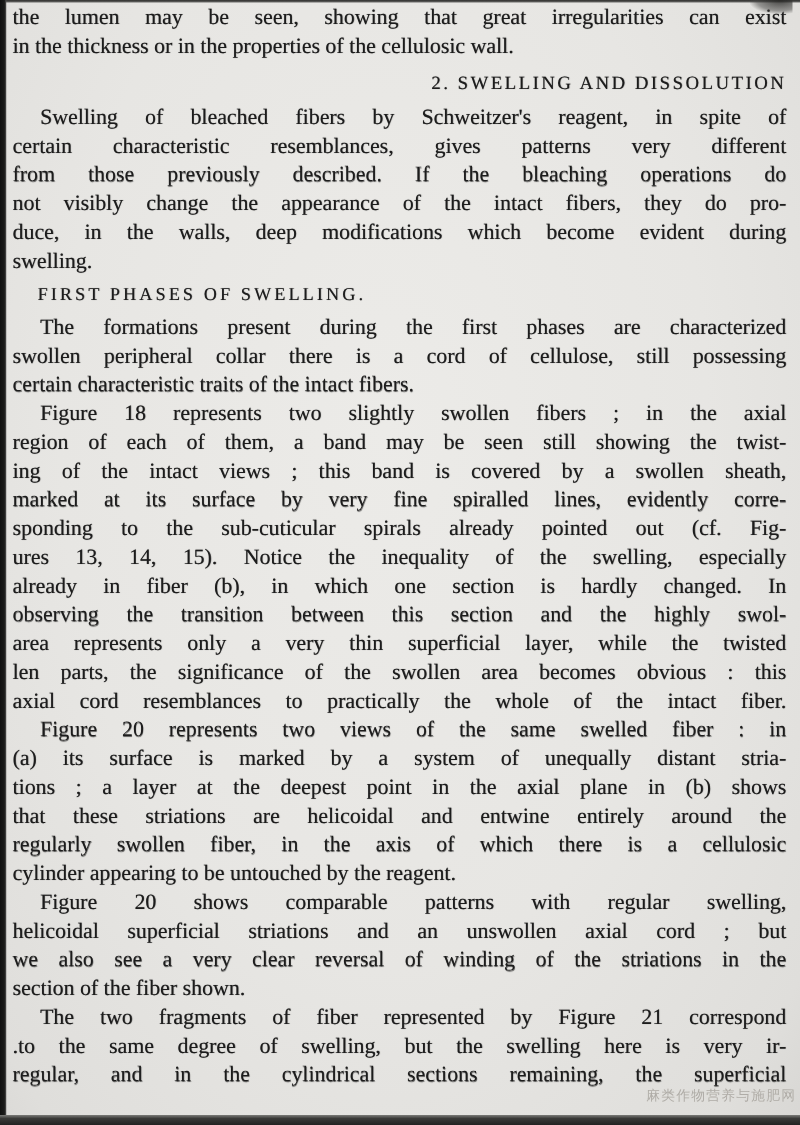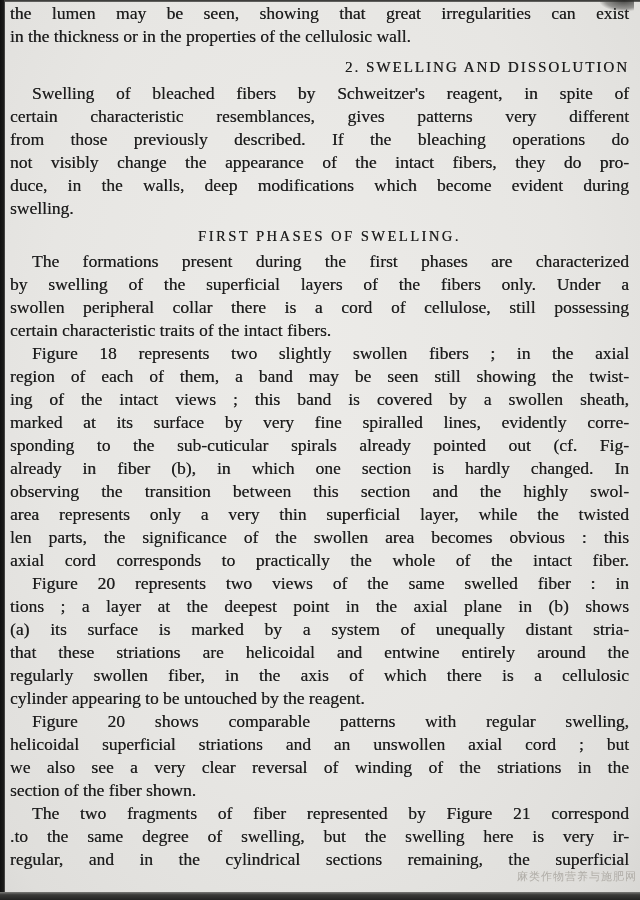--- a/index.html
+++ b/index.html
@@ -34,21 +34,21 @@
   .line { white-space: normal; }
   .line.indent { text-indent: 22px; }
   .line.endline { text-align-last: left; }
   .heading {
     line-height: 24px;
     font-size: 15px;
     letter-spacing: 2px;
     white-space: nowrap;
   }
   .heading-center { text-align: right; margin: 7px 0 3px 0; }
-  .heading-left  { text-align: center; padding-left: 20px; margin: 4px 0 2px 0; letter-spacing: 2.5px; font-size: 14.5px; }
+  .heading-left  { text-align: left; padding-left: 20px; margin: 4px 0 2px 0; letter-spacing: 2.5px; font-size: 14.5px; }
   .edge-top {
     position: absolute; top: 0; left: 0; right: 0; height: 2px;
     background: linear-gradient(to bottom, #2e2e2c, #6e6e6c);
     z-index: 5;
   }
   .edge-left {
     position: absolute; top: 0; bottom: 0; left: 0; width: 5px;
     background: linear-gradient(to right, #101010 0%, #1b1b1a 70%, #565554 100%);
     z-index: 5;
   }
@@ -94,40 +94,40 @@
         <div class="line indent">Swelling of bleached fibers by Schweitzer's reagent, in spite of</div>
         <div class="line">certain characteristic resemblances, gives patterns very different</div>
         <div class="line">from those previously described.  If the bleaching operations do</div>
         <div class="line">not visibly change the appearance of the intact fibers, they do pro-</div>
         <div class="line">duce, in the walls, deep modifications which become evident during</div>
         <div class="line endline">swelling.</div>
       </div>
       <div class="heading heading-left">FIRST PHASES OF SWELLING.</div>
       <div class="para">
         <div class="line indent">The formations present during the first phases are characterized</div>
-        <div class="line">by swelling of the superficial layers of the fibers only.  Under a</div>
         <div class="line">swollen peripheral collar there is a cord of cellulose, still possessing</div>
         <div class="line endline">certain characteristic traits of the intact fibers.</div>
       </div>
       <div class="para">
         <div class="line indent">Figure 18 represents two slightly swollen fibers ; in the axial</div>
         <div class="line">region of each of them, a band may be seen still showing the twist-</div>
         <div class="line">ing of the intact views ; this band is covered by a swollen sheath,</div>
         <div class="line">marked at its surface by very fine spiralled lines, evidently corre-</div>
         <div class="line">sponding to the sub-cuticular spirals already pointed out (cf. Fig-</div>
+        <div class="line">ures 13, 14, 15).  Notice the inequality of the swelling, especially</div>
         <div class="line">already in fiber (b), in which one section is hardly changed.  In</div>
         <div class="line">observing the transition between this section and the highly swol-</div>
         <div class="line">area represents only a very thin superficial layer, while the twisted</div>
         <div class="line">len parts, the significance of the swollen area becomes obvious : this</div>
-        <div class="line">axial cord corresponds to practically the whole of the intact fiber.</div>
+        <div class="line">axial cord resemblances to practically the whole of the intact fiber.</div>
       </div>
       <div class="para">
         <div class="line indent">Figure 20 represents two views of the same swelled fiber : in</div>
+        <div class="line">(a) its surface is marked by a system of unequally distant stria-</div>
         <div class="line">tions ; a layer at the deepest point in the axial plane in (b) shows</div>
-        <div class="line">(a) its surface is marked by a system of unequally distant stria-</div>
         <div class="line">that these striations are helicoidal and entwine entirely around the</div>
         <div class="line">regularly swollen fiber, in the axis of which there is a cellulosic</div>
         <div class="line endline">cylinder appearing to be untouched by the reagent.</div>
       </div>
       <div class="para">
         <div class="line indent">Figure 20 shows comparable patterns with regular swelling,</div>
         <div class="line">helicoidal superficial striations and an unswollen axial cord ; but</div>
         <div class="line">we also see a very clear reversal of winding of the striations in the</div>
         <div class="line endline">section of the fiber shown.</div>
       </div>

